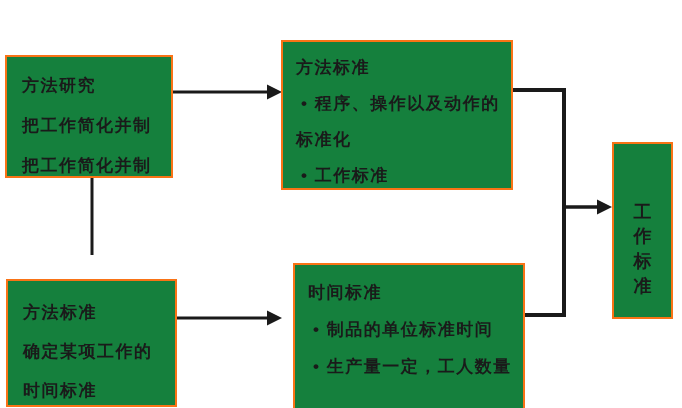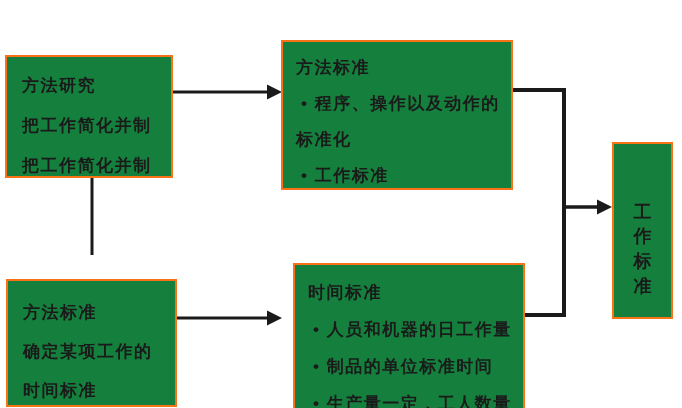--- a/index.html
+++ b/index.html
@@ -128,21 +128,20 @@
 
   <div class="box box-method-standard">
     <div class="title">方法标准</div>
     <div class="line bullet">• 程序、操作以及动作的</div>
     <div class="line">标准化</div>
     <div class="line bullet">• 工作标准</div>
   </div>
 
   <div class="box box-time-standard">
     <div class="title">时间标准</div>
-    <div class="line bullet">• 人员和机器的日工作量</div>
     <div class="line bullet">• 制品的单位标准时间</div>
     <div class="line bullet">• 生产量一定，工人数量</div>
   </div>
 
   <div class="box box-work-standard">
     <span class="vtitle">工作标准</span>
   </div>
 
 </div>
 

